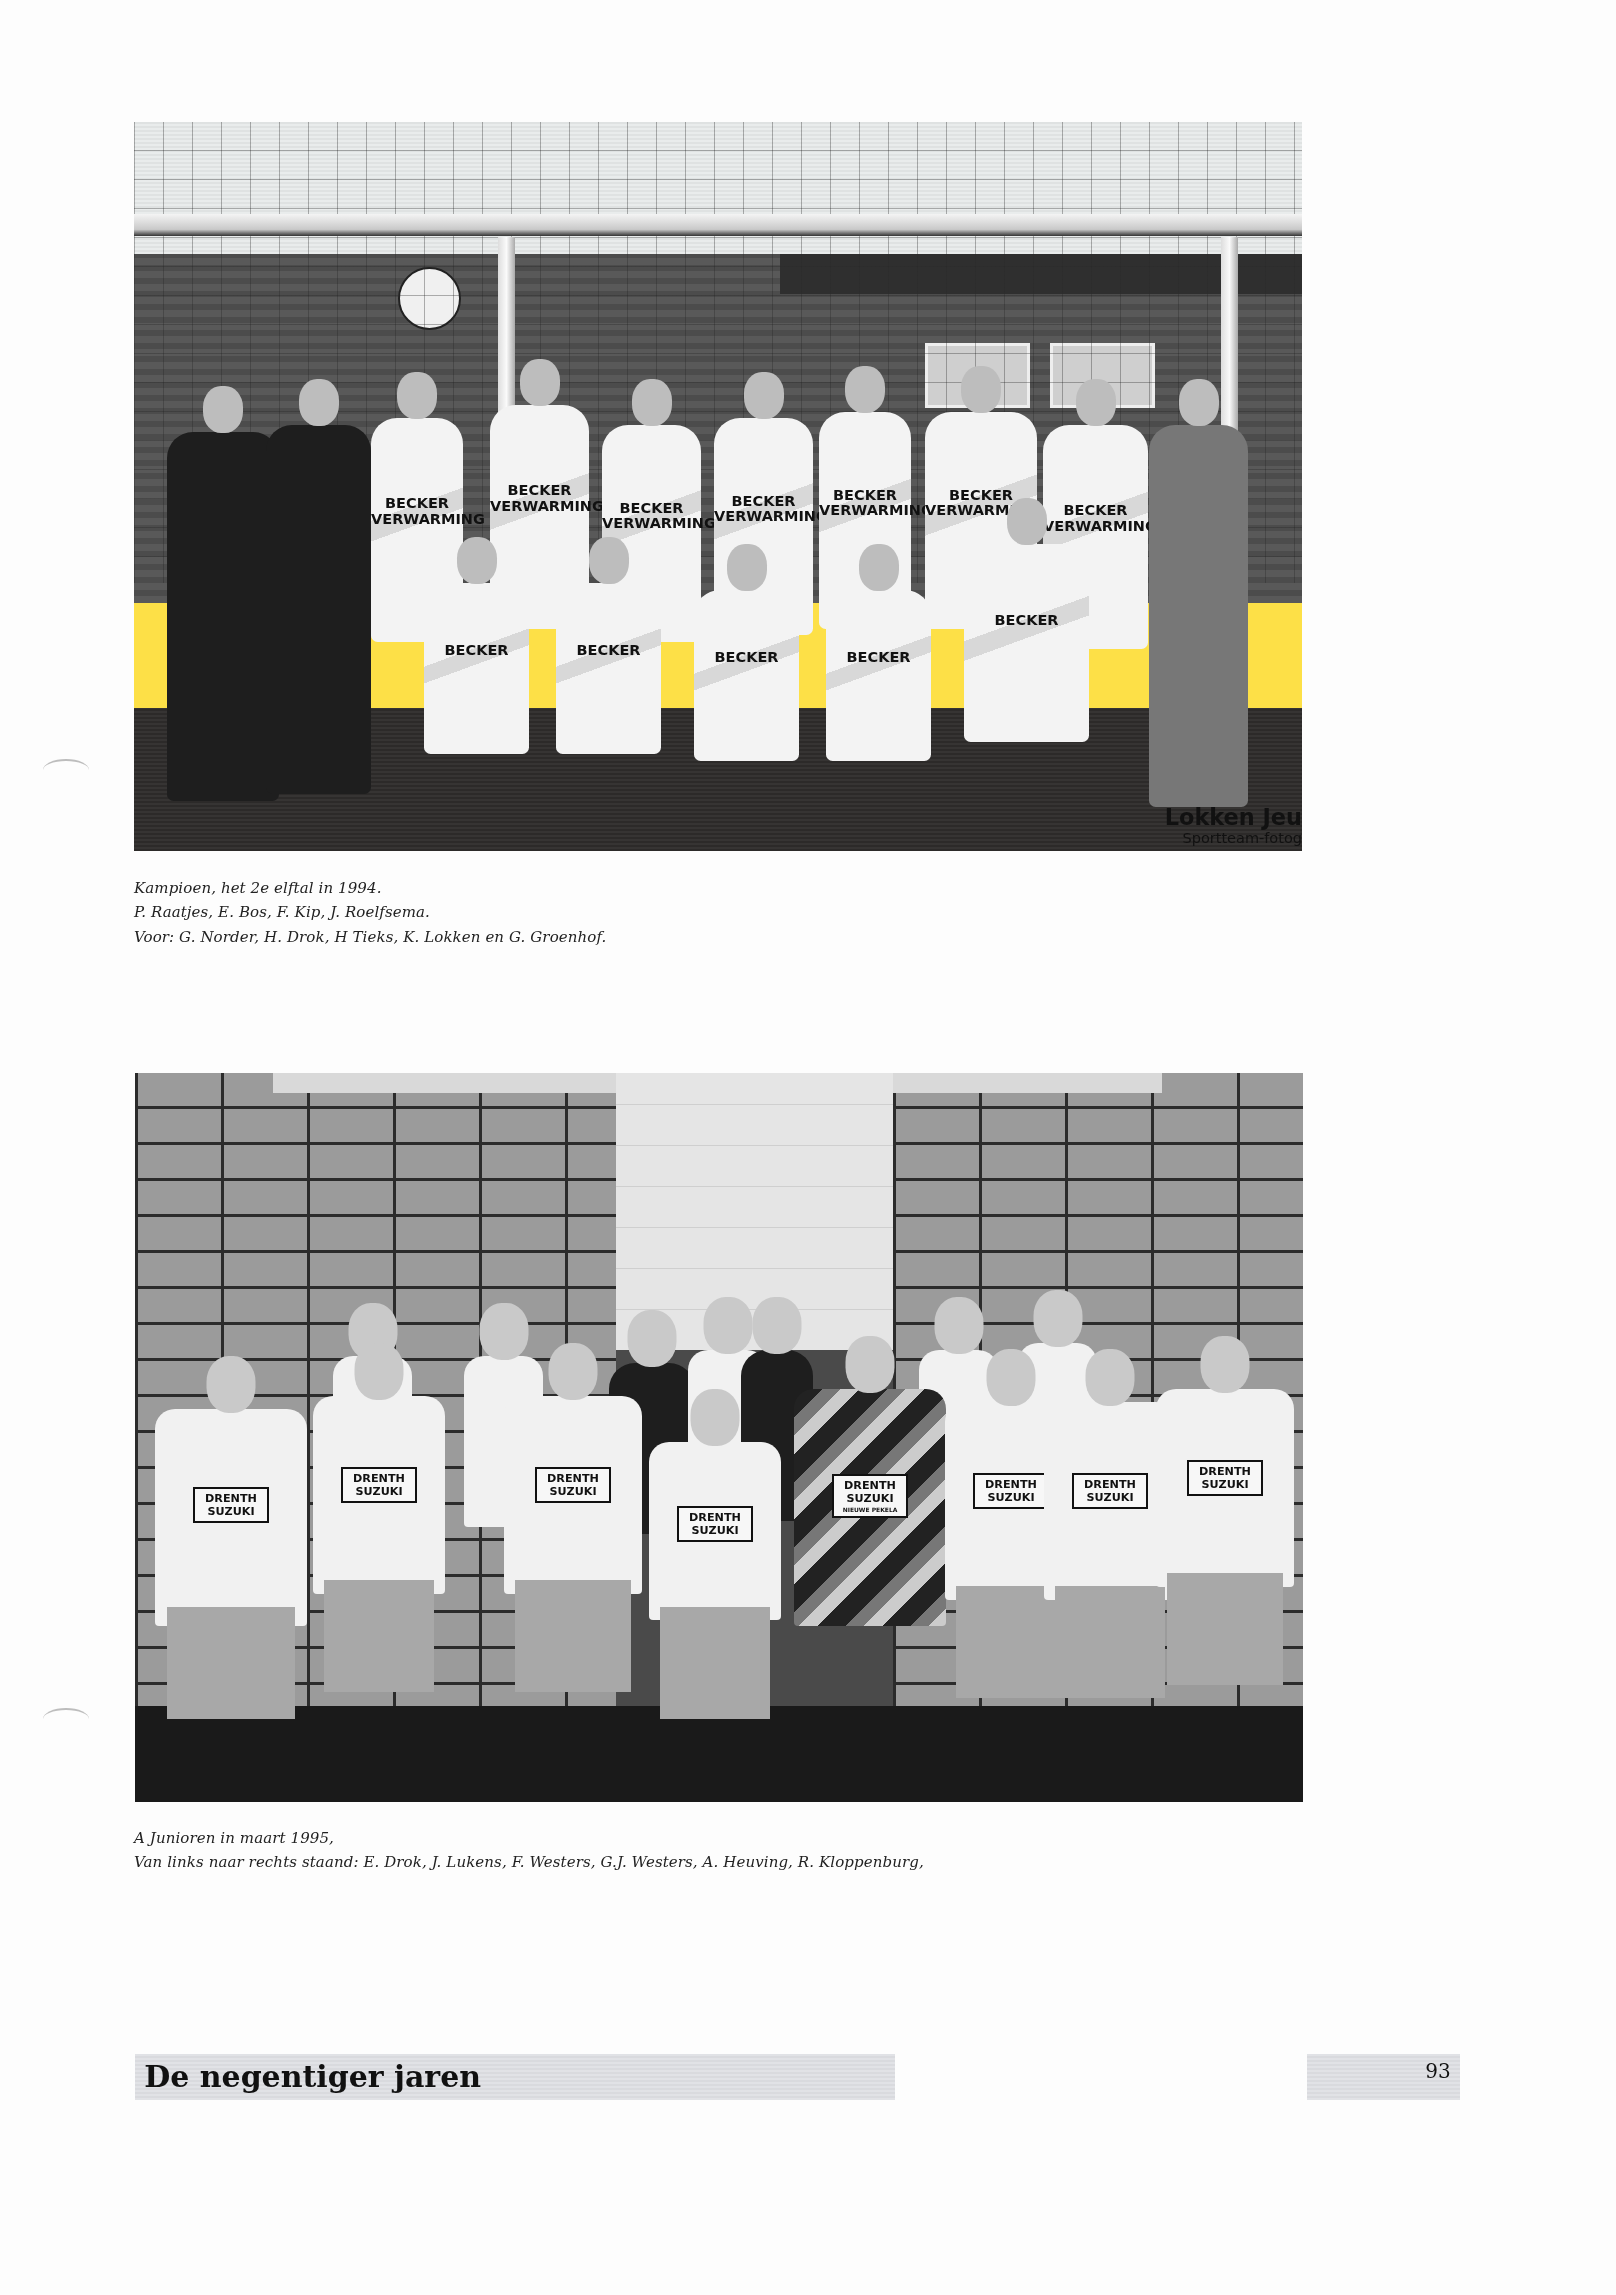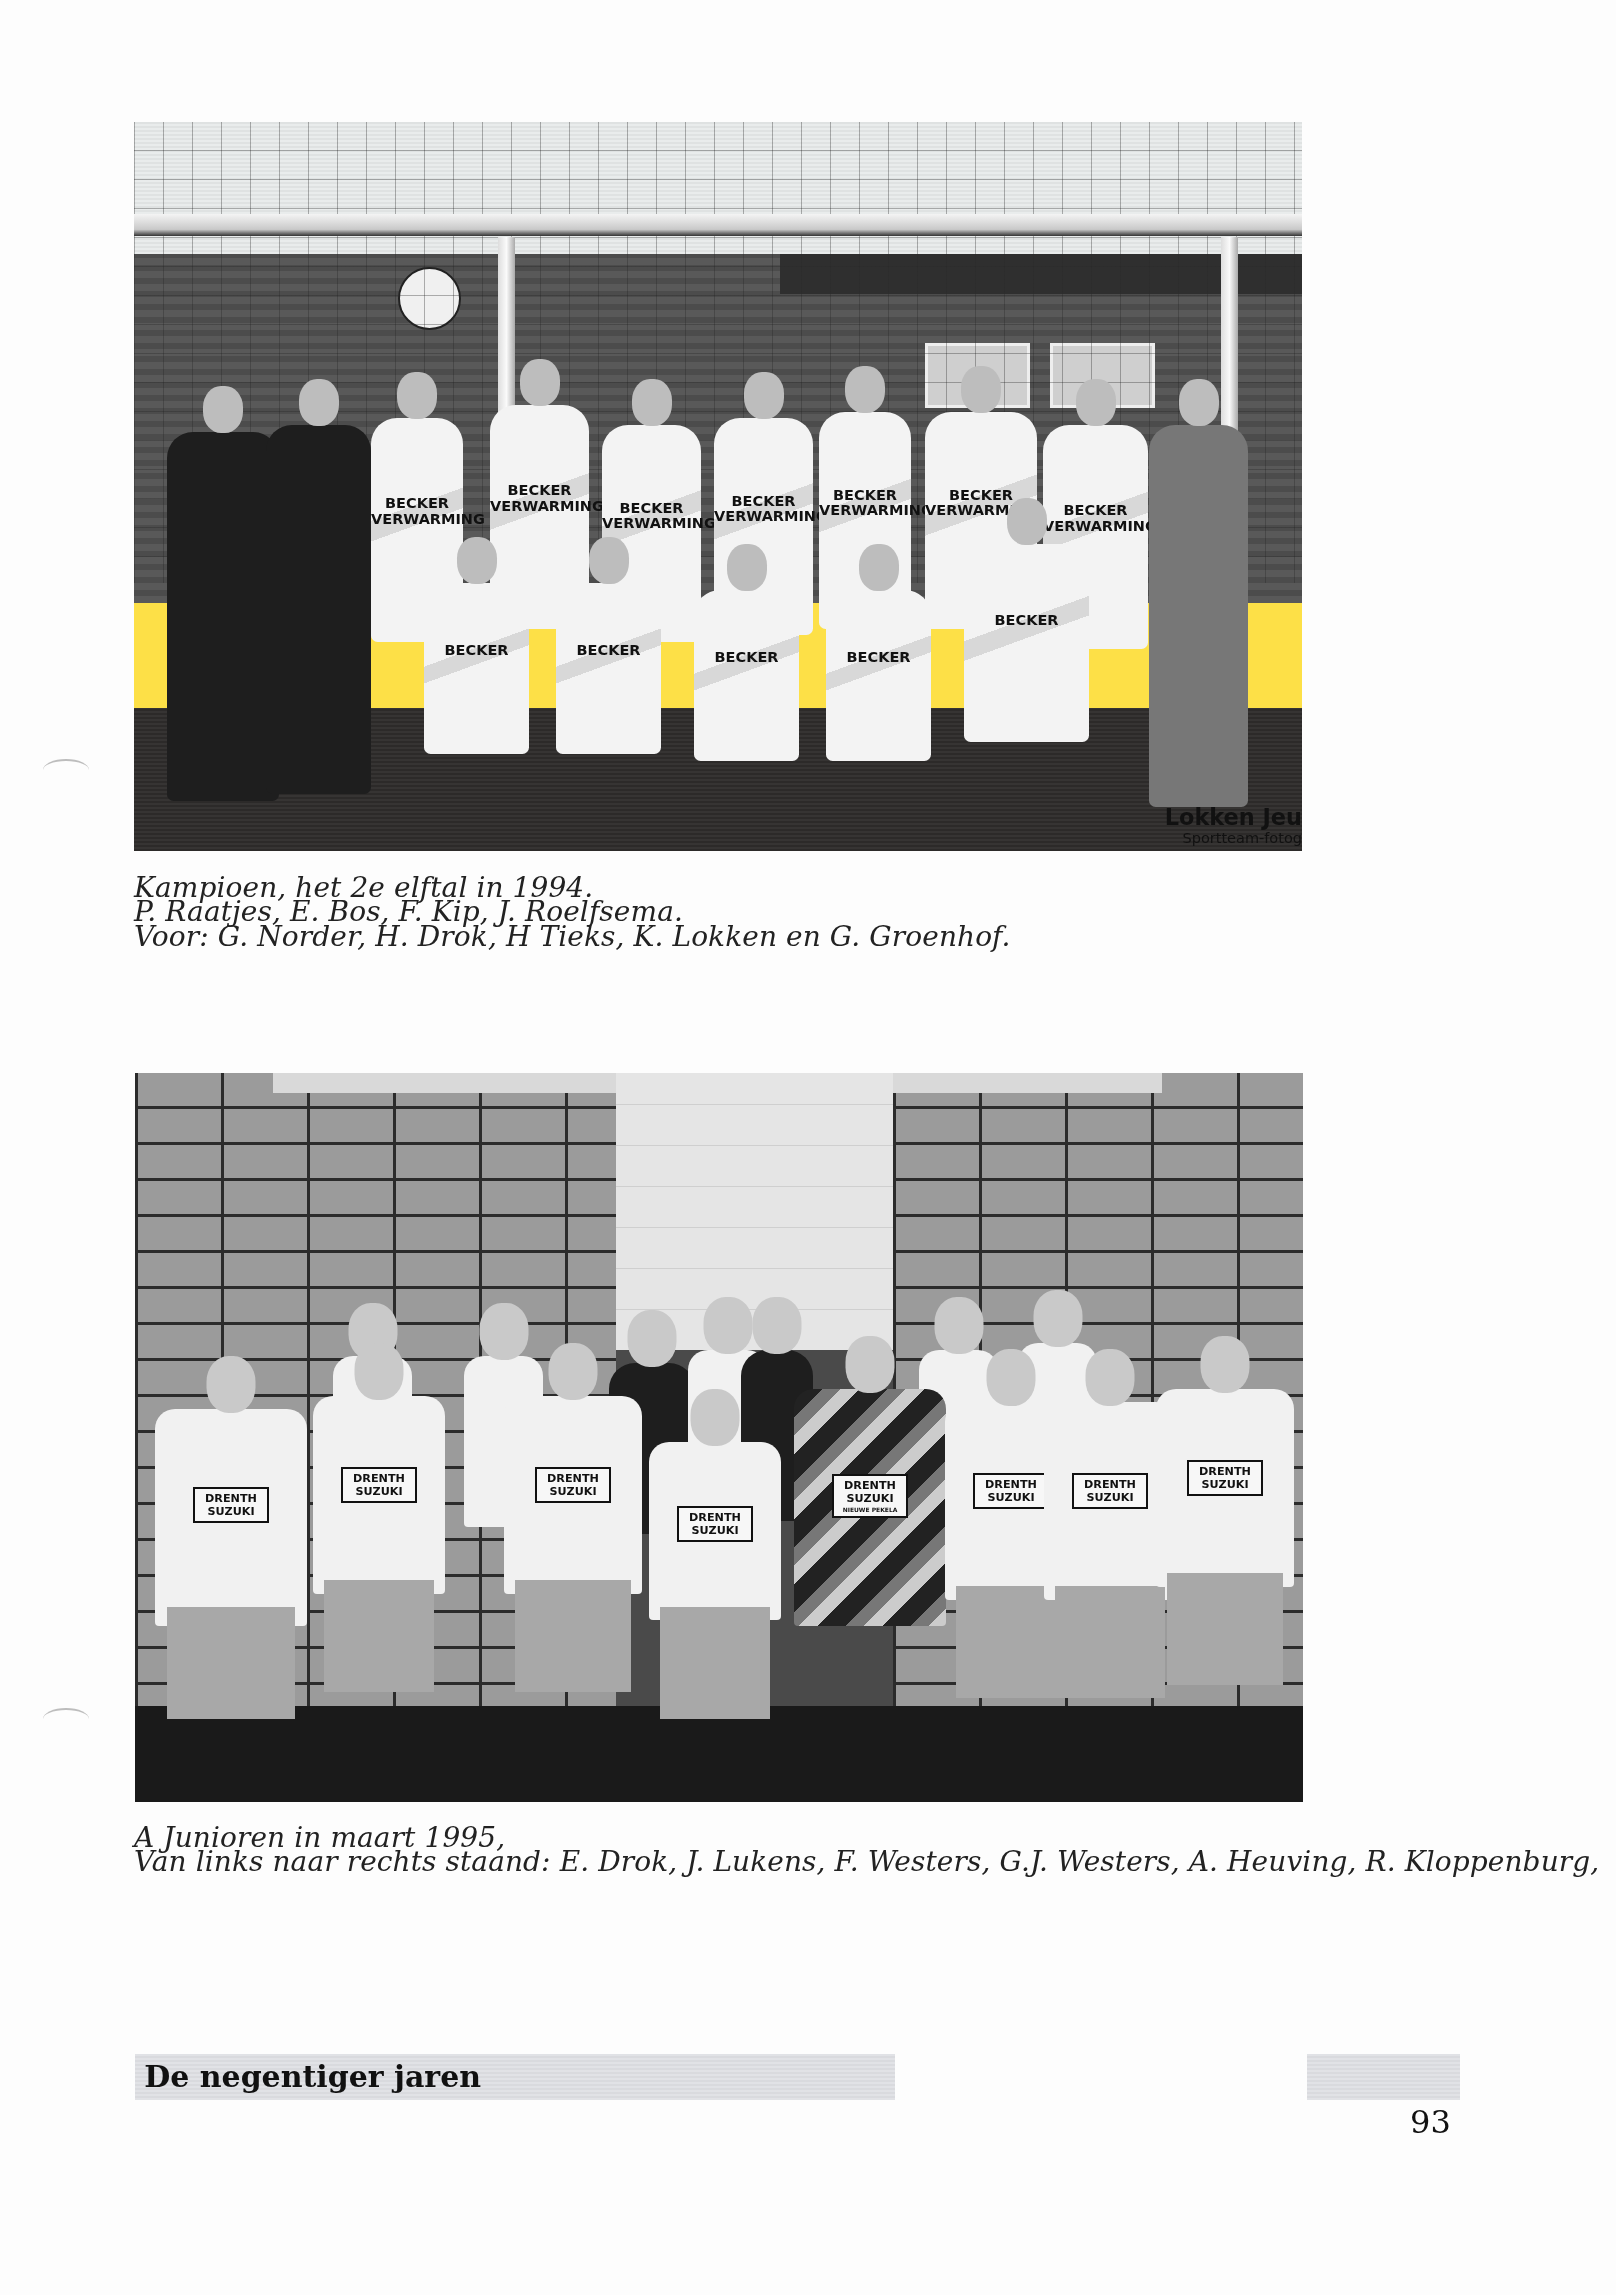--- a/index.html
+++ b/index.html
@@ -68,42 +68,42 @@
     .shorts { position:absolute; left:8%; width:84%; height:112px; background:#a8a8a8; }
     .keeper { background: repeating-linear-gradient(135deg,#222 0 20px,#777 20px 33px,#ccc 33px 46px); }
     .logo-box { position:absolute; left:50%; transform:translateX(-50%); top:36%;
       width:72px; border:2px solid #111; background:#f7f7f7; text-align:center;
       font-family:"DejaVu Sans","Liberation Sans",sans-serif; font-weight:bold; font-size:11.2px; line-height:1.2; color:#111; padding:2.6px 0; }
     .logo-box .small { font-size:6px; display:block; }
 
     .caption {
       position: absolute; left: 134px;
       font-family: "DejaVu Serif", "Liberation Serif", serif;
-      font-style: italic; font-size: 28px; line-height: 24.4px; color: #222;
+      font-style: italic; font-size: 15px; line-height: 24.4px; color: #222;
       letter-spacing: 0.1px;
     }
     .caption p { margin: 0; white-space: nowrap; }
     #caption1 { top: 876px; }
     #caption2 { top: 1826px; }
 
     .footer-bar {
       position: absolute; top: 2054px; height: 46px;
       background: repeating-linear-gradient(0deg,#e1e2e6 0 2px,#d9dade 2px 4px);
     }
     #footer-title-bar { left: 135px; width: 760px; }
     #footer-page-bar { left: 1307px; width: 153px; }
     .footer-title {
       position: absolute; left: 9.2px; top: 5.3px;
       font-family: "DejaVu Serif", "Liberation Serif", serif;
       font-weight: bold; font-size: 30px; color: #111;
     }
     .page-number {
       position: absolute; right: 9.2px; top: 5.3px;
       font-family: "DejaVu Serif", "Liberation Serif", serif;
-      font-size: 32px; color: #111; margin-top: 44px;
+      font-size: 20px; color: #111;
     }
   </style>
 </head>
 <body>
 
 <div class="punch-mark" style="left:43px; top:759px;"></div>
 <div class="punch-mark" style="left:43px; top:1708px;"></div>
 
 <div class="photo" id="photo1">
   <div class="sky"></div>

